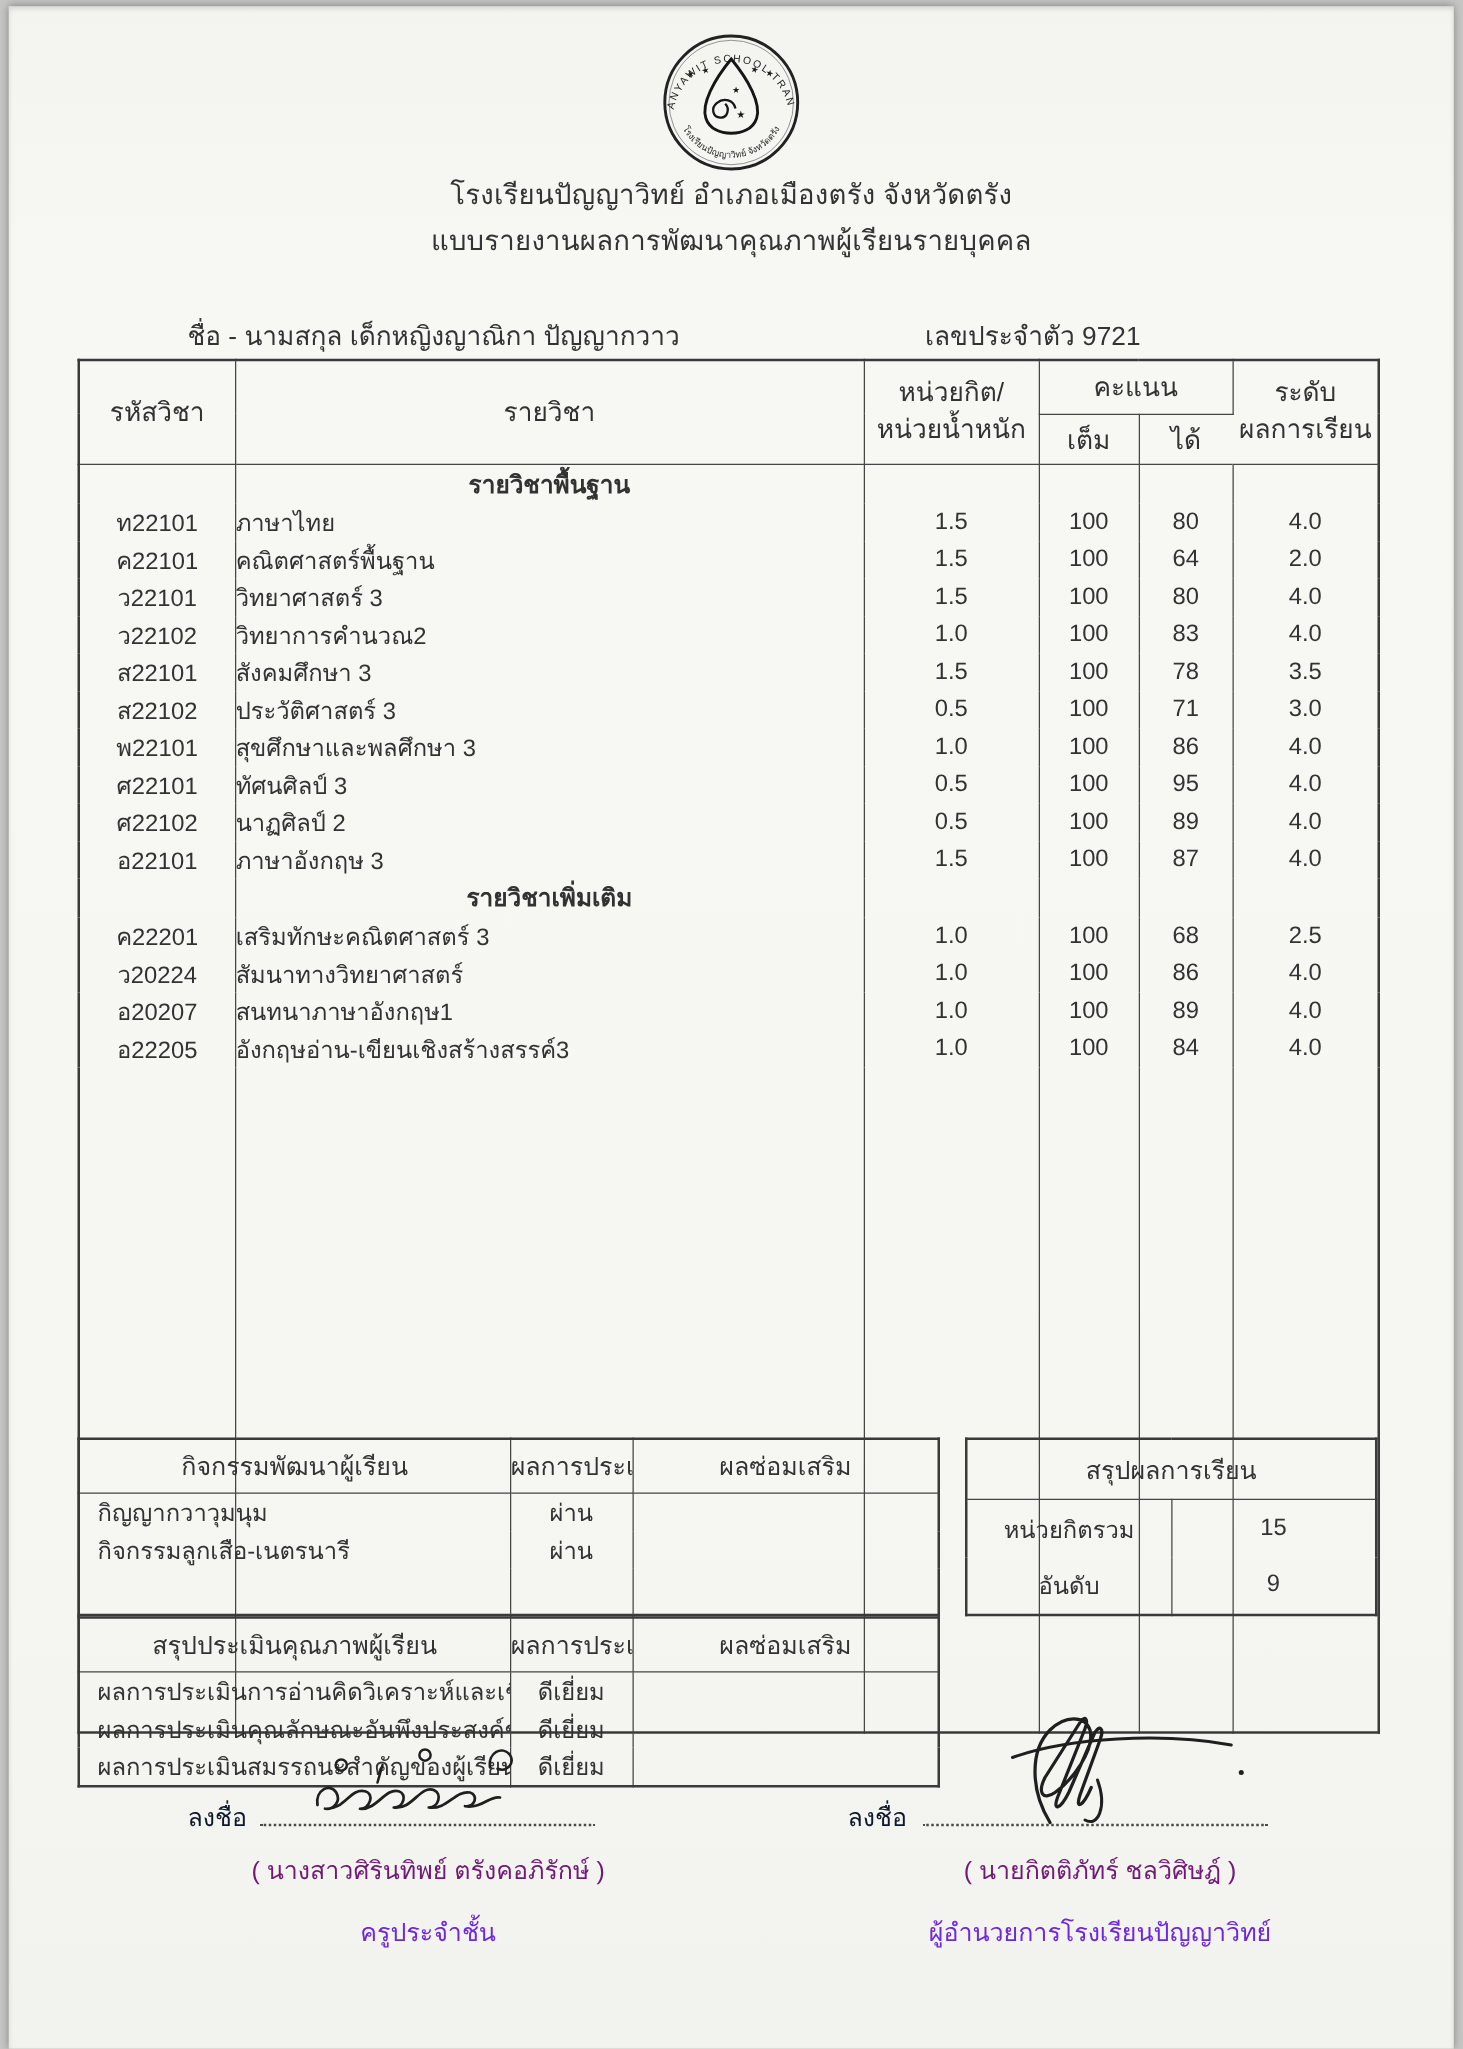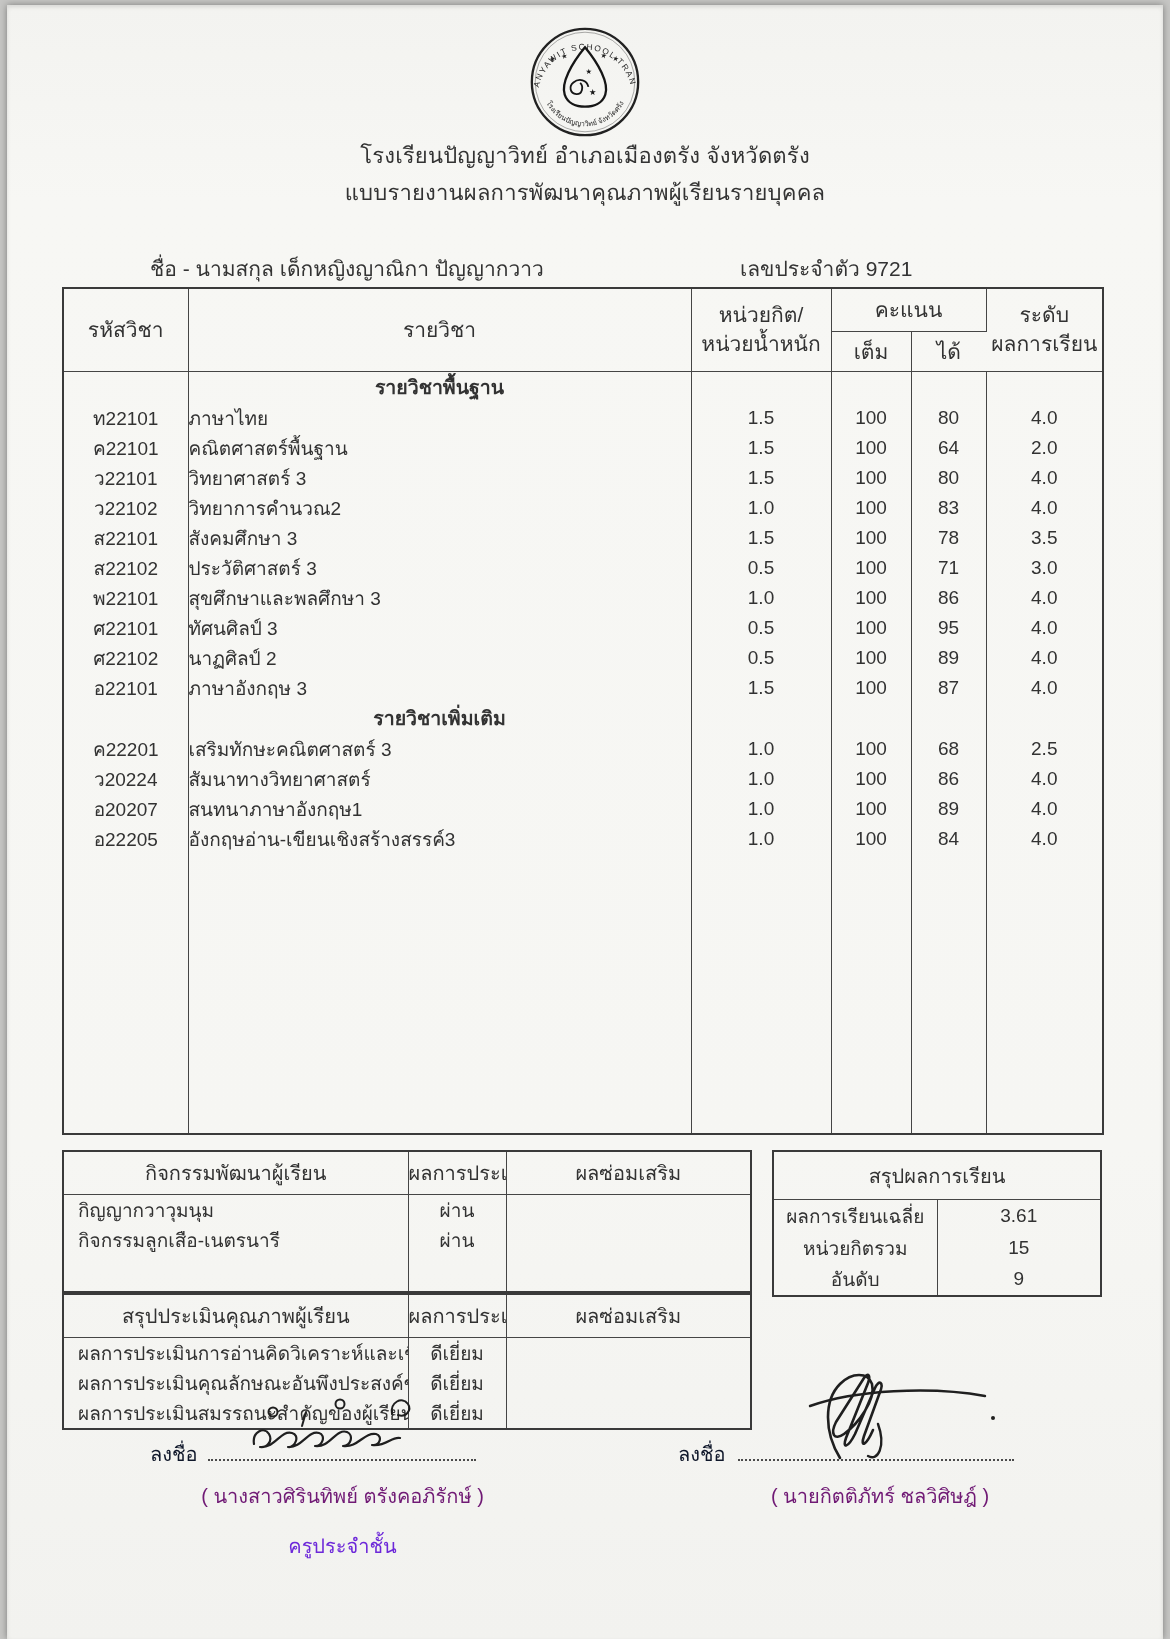--- a/index.html
+++ b/index.html
@@ -25,21 +25,21 @@
   .name-row{font-size:21px;color:#333;}
 
   
   .seal{left:527px;top:24px;width:116px;height:116px;}
   .seal svg{width:100%;height:100%;}
 
   
   table{border-collapse:collapse;table-layout:fixed;}
   th,td{font-weight:400;font-size:19px;color:#323232;padding:0;overflow:hidden;white-space:nowrap;}
   .grades,.acts,.qual,.summ{background:transparent;}
-  .grades{width:1040px;height:848px;}
+  .grades{width:1040px;height:1100px;}
   .grades th,.grades td{border-right:1.6px solid #454545;}
   .grades th:last-child,.grades td:last-child{border-right:none;}
   .grades{border:2px solid #3a3a3a;}
   .grades thead th{border-bottom:1.8px solid #454545;font-size:21px;}
   .grades thead tr.h1{height:43px;}
   .grades thead tr.h2{height:40px;}
   .grades tbody tr{height:29px;}
   .grades tbody tr.filler{height:auto;}
   .two-line{display:flex;flex-direction:column;align-items:center;justify-content:center;line-height:1.35;}
   td.c-code{text-align:center;}
@@ -318,24 +318,20 @@
   </table>
 
   <table class="summ abs" style="left:772px;top:1150px;">
     <thead>
       <tr>
           <th colspan="2">สรุปผลการเรียน</th>
         </tr>
     </thead>
     <tbody>
       <tr>
-          <td style="width:205px">ผลการเรียนเฉลี่ย</td>
-          <td style="width:125px">3.61</td>
-        </tr>
-      <tr>
           <td>หน่วยกิตรวม</td>
           <td>15</td>
         </tr>
       <tr>
           <td>อันดับ</td>
           <td>9</td>
         </tr>
     </tbody>
   </table>
 
@@ -385,13 +381,14 @@
 
   <div class="abs sig-label" style="left:678px;top:1438px;">ลงชื่อ</div>
   <svg class="abs sig-art" style="left:780px;top:1366px;" width="240" height="100" viewBox="0 0 240 100">
     <path stroke-width="2.6" d="M60,92 C44,66 44,34 60,18 C72,6 88,6 92,18 C96,34 78,58 64,68 C54,75 50,68 56,56 L84,12 C88,6 91,9 88,17 L66,72 C62,83 68,82 75,68 L95,22 C99,13 104,16 100,26 L84,70 C80,82 86,80 93,64"></path>
     <path stroke-width="2.4" d="M30,40 C75,24 150,20 205,30"></path>
     <path stroke-width="2.4" d="M98,58 C106,80 98,96 88,90"></path>
     <circle cx="213" cy="52" r="2" fill="#1f1f1f"></circle>
   </svg>
   <div class="abs dotline" style="left:738px;top:1459px;width:276px;"></div>
   <div class="abs sig-name" style="left:700px;top:1480px;width:360px;">( นายกิตติภัทร์ ชลวิศิษฎ์ )</div>
+  <div class="abs sig-role" style="left:700px;top:1530px;width:360px;">ผู้อำนวยการโรงเรียนปัญญาวิทย์</div>
 </div>
 
 </body></html>

